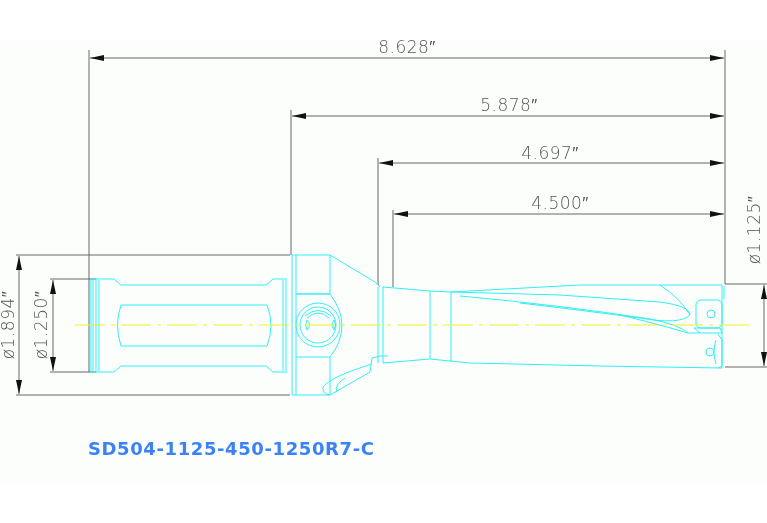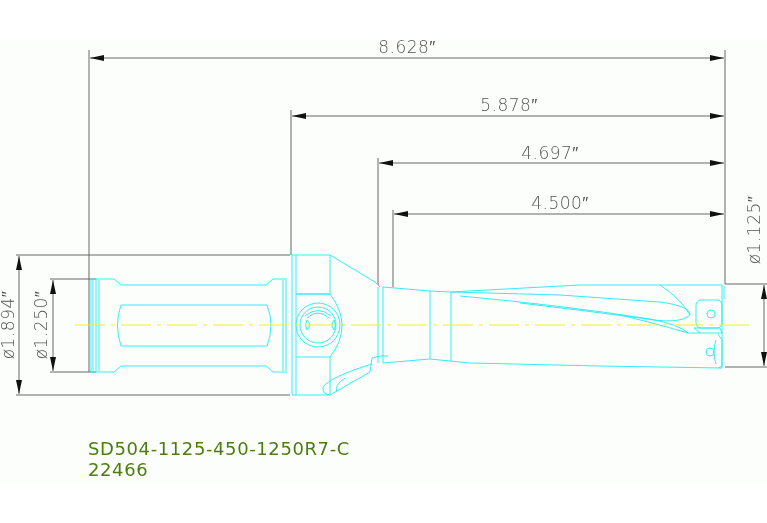--- a/index.html
+++ b/index.html
@@ -1,23 +1,23 @@
 <!DOCTYPE html>
 <html><head>
   <meta charset="utf-8">
   <style>
     html, body { margin: 0; padding: 0; background: #ffffff; }
     body { width: 767px; height: 523px; position: relative; overflow: hidden;
            font-family: "DejaVu Sans", sans-serif; }
     .sheet { position: absolute; left: 0; top: 40px; width: 767px; height: 443px; background: #fcfefc; }
     svg.drawing { position: absolute; left: 0; top: 0; width: 767px; height: 523px; }
     .dim-text { font-family: "DejaVu Sans", sans-serif; font-size: 17px; fill: #555555; font-weight: 300; letter-spacing: 0.5px; }
-    .title-block { position: absolute; left: 88px; top: 438px; color: #4d7c0f;
+    .title-block { position: absolute; left: 88px; top: 438px; color: #3b82f6;
                    font-family: "DejaVu Sans", sans-serif; font-size: 18px; line-height: 21px;
-                   letter-spacing: 0.6px; font-weight: 400; }
+                   letter-spacing: 0.6px; font-weight: 700; }
     .title-block div { white-space: nowrap; }
   </style>
 </head>
 <body>
 
 <div class="sheet"></div>
 
 <svg class="drawing" viewBox="0 0 767 523" xmlns="http://www.w3.org/2000/svg">
   <defs>
     <marker id="arrR" markerWidth="14" markerHeight="6" refX="14" refY="3" orient="auto" markerUnits="userSpaceOnUse">
@@ -122,14 +122,13 @@
       <line x1="722" y1="285" x2="722" y2="368"></line>
       <line x1="724" y1="286" x2="724" y2="299"></line>
     </g>
   </g>
 
   <line x1="75" y1="325" x2="755" y2="325" stroke="#f2f21a" stroke-width="1" stroke-dasharray="30,6,4,6"></line>
 </svg>
 
 <div class="title-block">
   <div>SD504-1125-450-1250R7-C</div>
-  <div>22466</div>
 </div>
 
 </body></html>

